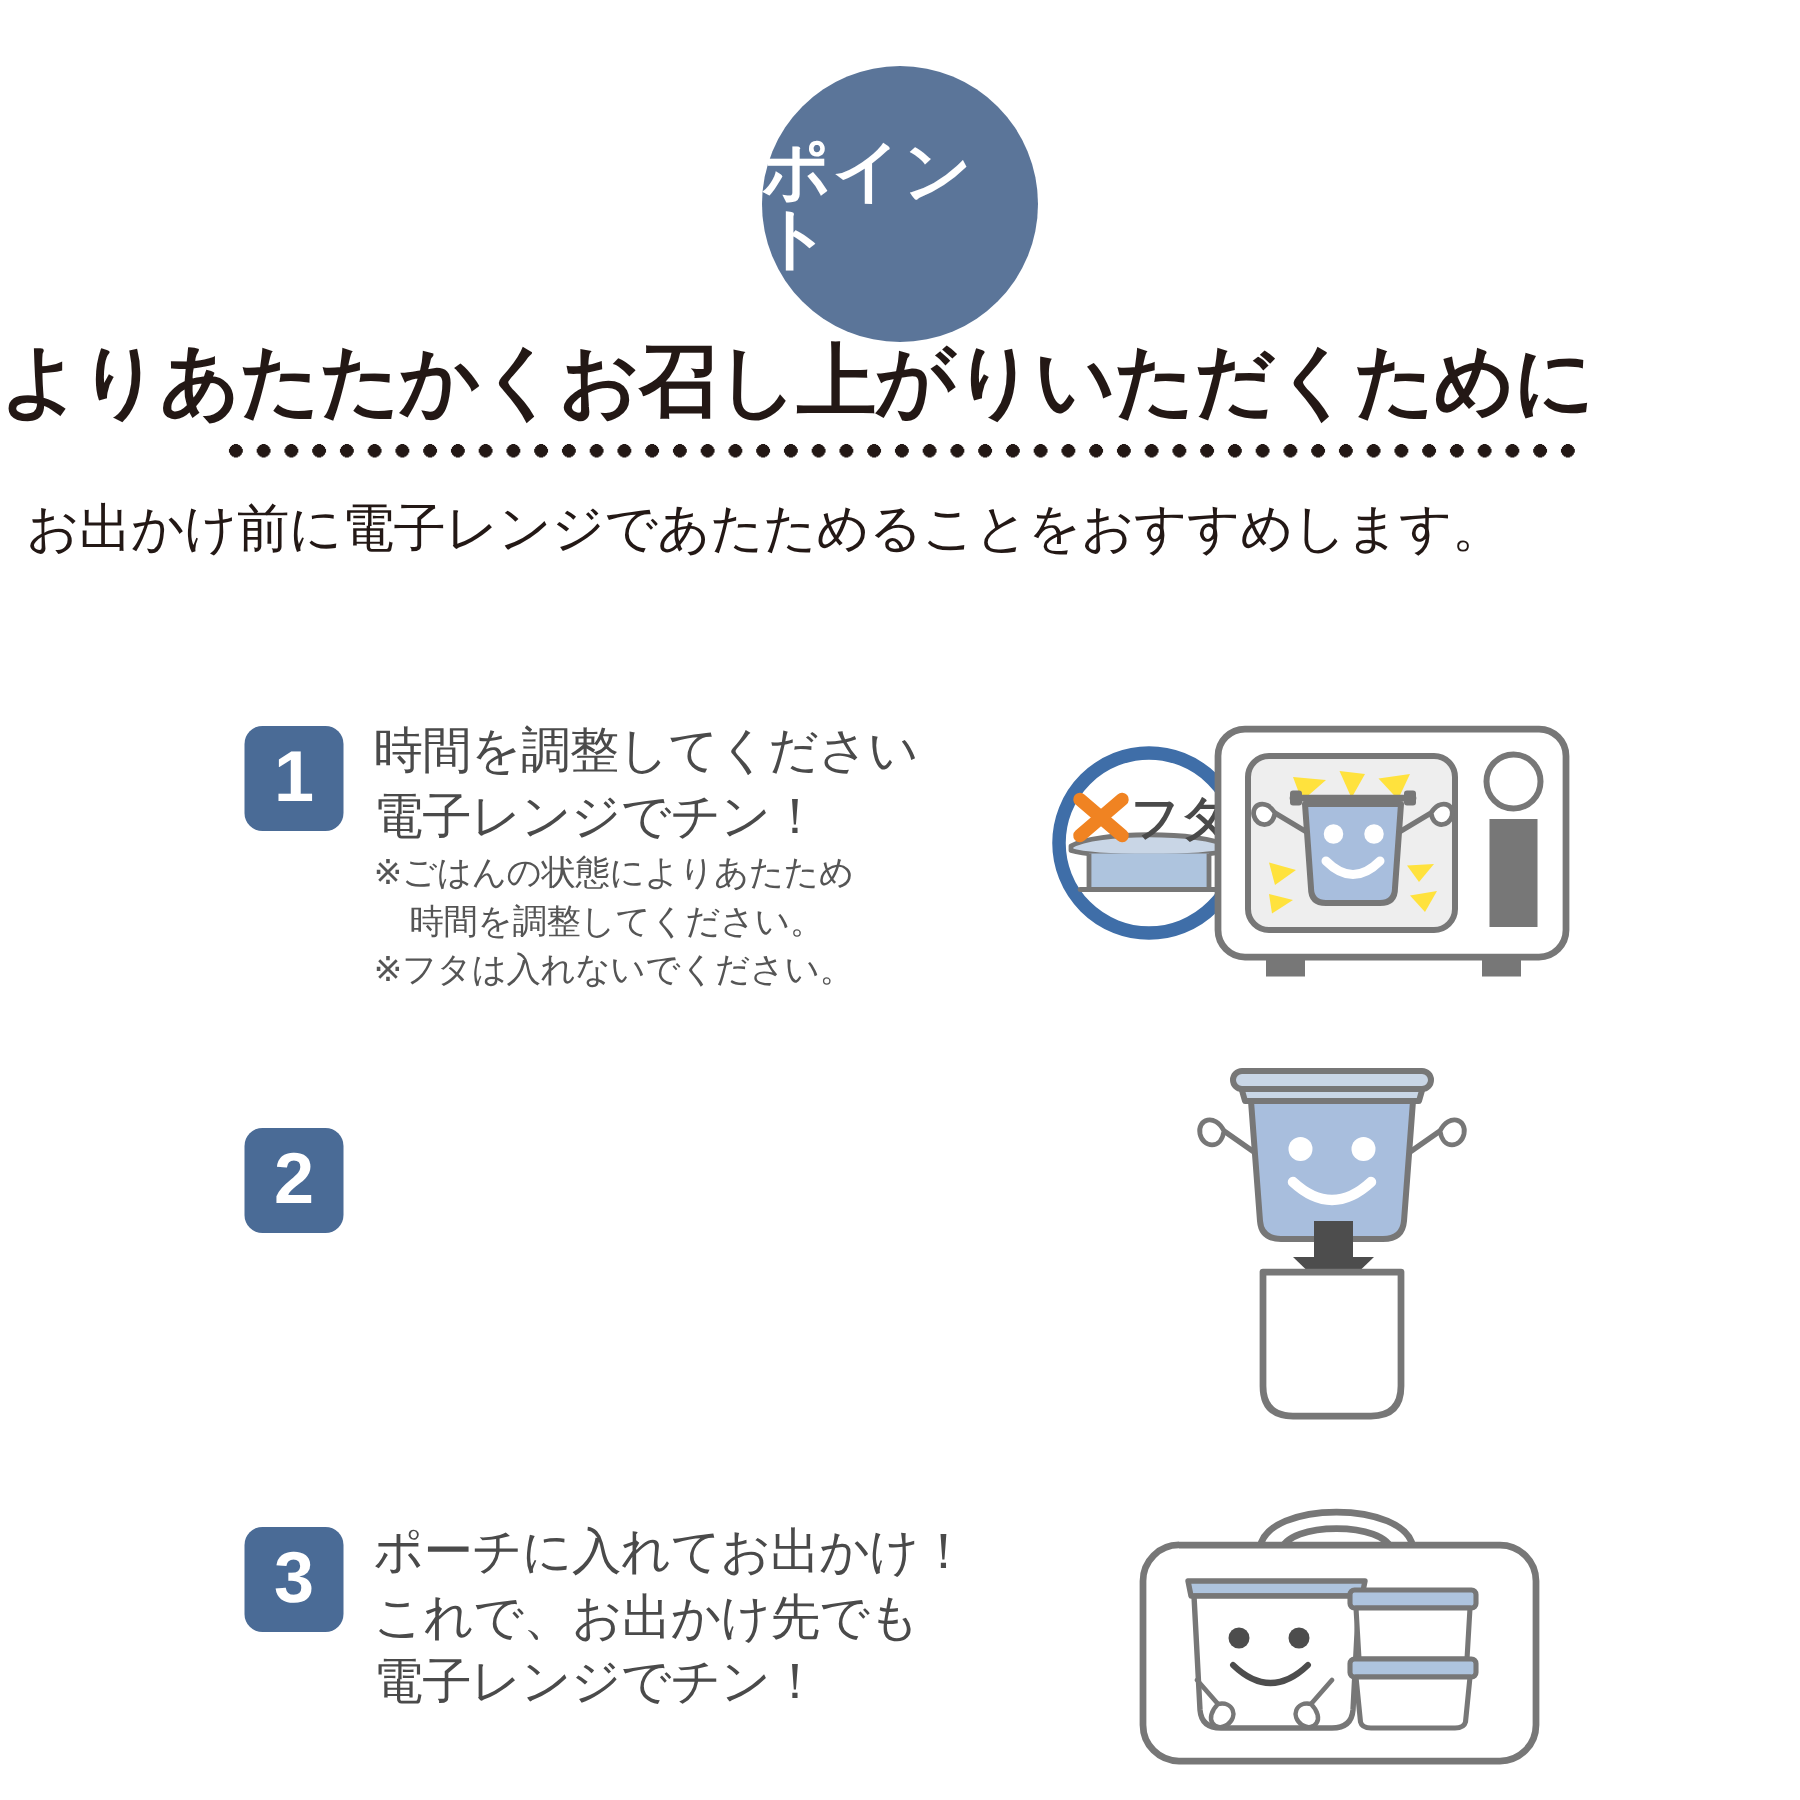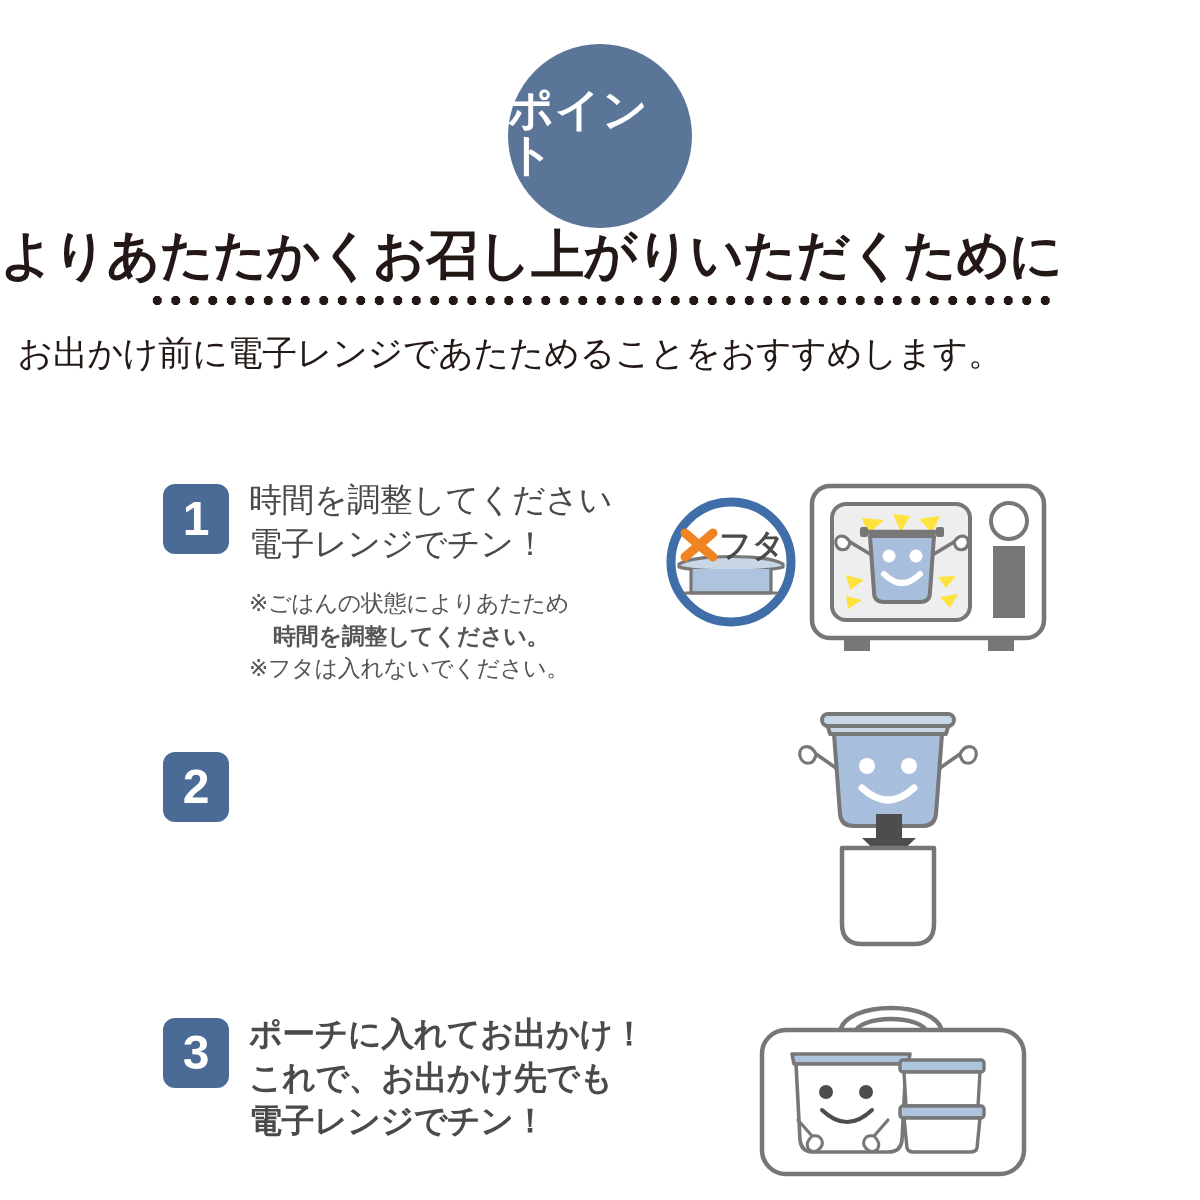--- a/index.html
+++ b/index.html
@@ -21,21 +21,20 @@
     position: absolute;
     left: 508px;
     top: 44px;
     width: 184px;
     height: 184px;
     border-radius: 50%;
     background: #5b7599;
     display: flex;
     align-items: center;
     justify-content: center;
-    font-family: Liberation Mono, monospace;
   }
   .point-badge-label {
     color: #ffffff;
     font-size: 45px;
     font-weight: bold;
     letter-spacing: 1px;
     line-height: 1;
   }
 
   .headline {
@@ -106,37 +105,37 @@
   #step-2 .step-num { top: 62px; }
   #step-3 .step-num { top: 28px; }
 
   .step-text {
     position: absolute;
     left: 249px;
     color: #4a4a4a;
   }
   #step-1 .step-text { top: 8px; }
   #step-2 .step-text { top: 58px; }
-  #step-3 .step-text { top: 22px; font-weight: bold; }
+  #step-3 .step-text { top: 22px; }
 
   .step-title-line {
     font-size: 33px;
     line-height: 1.32;
     letter-spacing: -0.5px;
     white-space: nowrap;
   }
   .step-note-line {
     font-size: 23px;
     line-height: 1.42;
     letter-spacing: -0.3px;
     white-space: nowrap;
     color: #555555;
   }
-  .note-block { margin-top: 22px; }
-  .note-indent { padding-left: 24px; font-weight: bold; }
+  .note-block { margin-top: 0; }
+  .note-indent { padding-left: 24px; }
 
   .art { position: absolute; }
   svg { display: block; overflow: visible; }
 </style>
 </head>
 <body>
 
 <div class="point-badge">
   <span class="point-badge-label">ポイント</span>
 </div>
@@ -153,21 +152,21 @@
   <div class="step-text">
     <div class="step-title-line">時間を調整してください</div>
     <div class="step-title-line">電子レンジでチン！</div>
     <div class="note-block">
       <div class="step-note-line">※ごはんの状態によりあたため</div>
       <div class="step-note-line note-indent">時間を調整してください。</div>
       <div class="step-note-line">※フタは入れないでください。</div>
     </div>
   </div>
 
-  <div class="art" style="left:661px; top:22px;">
+  <div class="art" style="left:696px; top:22px;">
     <svg width="140" height="140" viewBox="0 0 140 140">
       <circle cx="70" cy="70" r="60" fill="#ffffff" stroke="#3f6ea8" stroke-width="9"></circle>
 
       <g>
         <path d="M18 72 C34 62, 106 62, 122 72 L122 75 C106 80, 34 80, 18 75 Z" fill="#c9d6e6" stroke="#777777" stroke-width="3.2" stroke-linejoin="round"></path>
         <path d="M30 77 L30 101 L110 101 L110 77" fill="#aec4de" stroke="#777777" stroke-width="3.2" stroke-linejoin="round"></path>
         <line x1="24" y1="101" x2="116" y2="101" stroke="#777777" stroke-width="3.2" stroke-linecap="round"></line>
       </g>
 
       <g stroke="#f08322" stroke-width="9" stroke-linecap="round">

